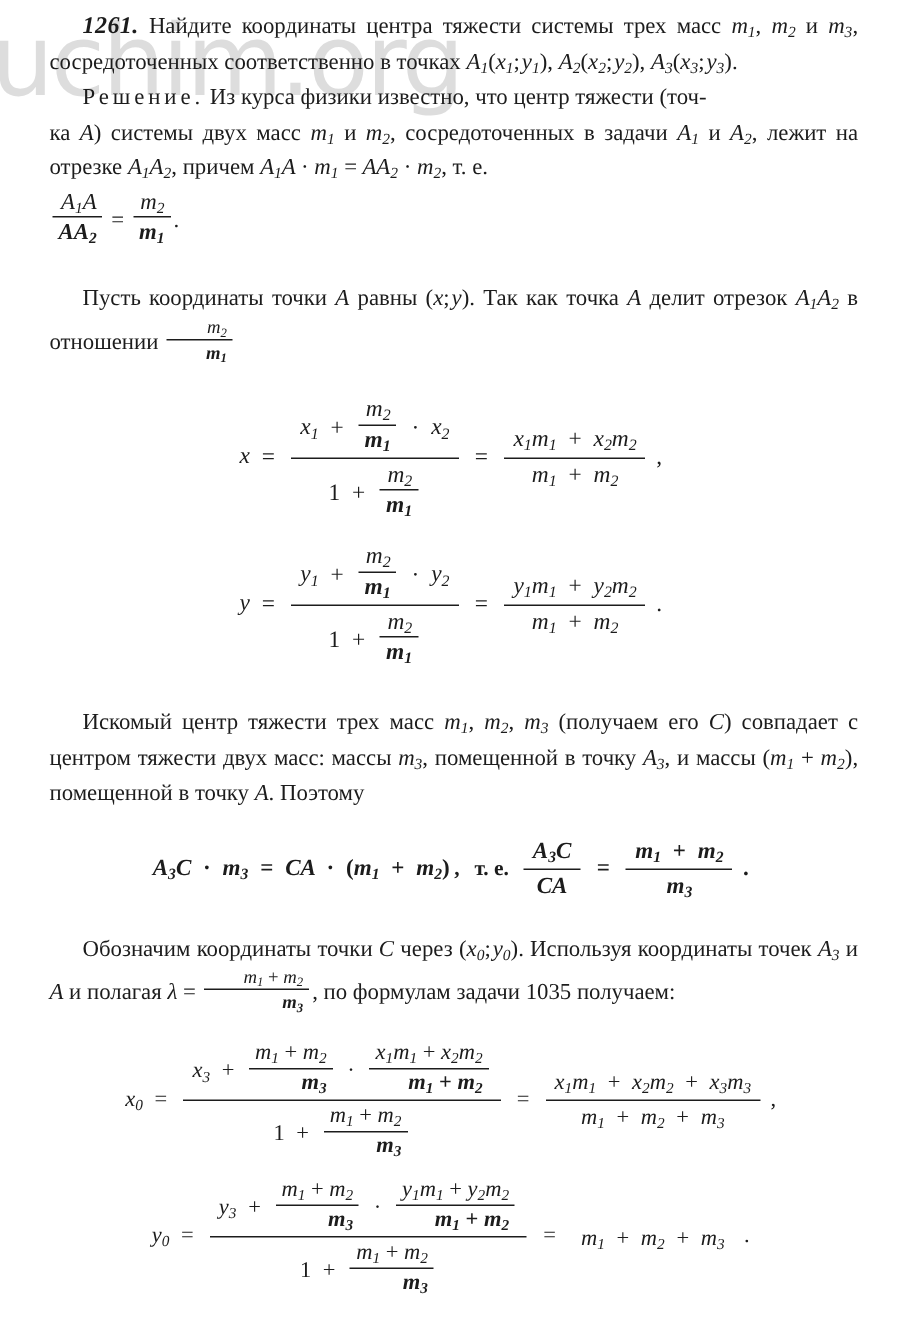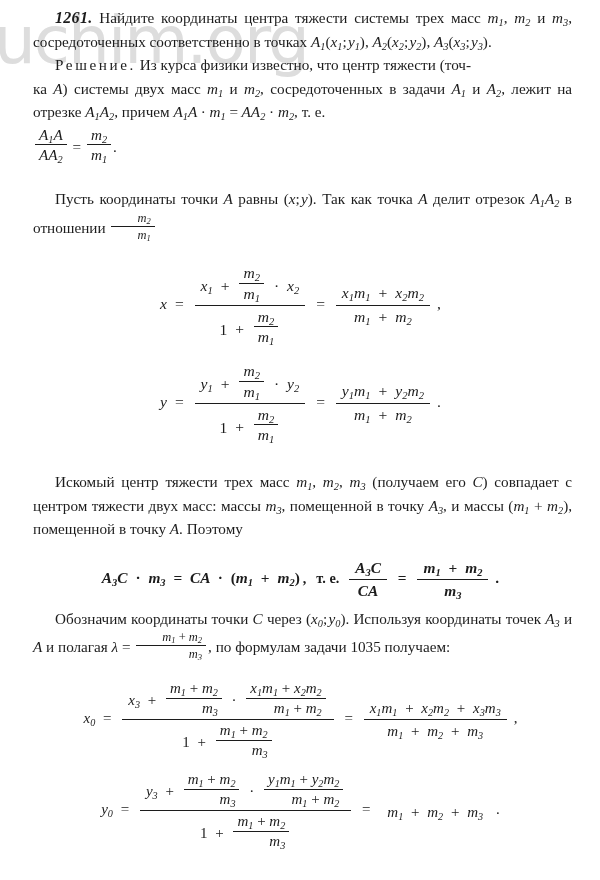--- a/index.html
+++ b/index.html
@@ -85,20 +85,21 @@
   .frac > .nu {
     display: block;
     padding: 0 4px 1px 4px;
     border-bottom: 1.1px solid #1c1c1c;
     white-space: nowrap;
   }
   .frac > .de {
     display: block;
     padding: 1px 4px 0 4px;
     white-space: nowrap;
+    font-weight: bold;
   }
   .frac.small { font-size: 0.82em; }
 
   
   .eq {
     text-align: center;
     font-size: 15.6px;
     font-style: italic;
     white-space: nowrap;
   }
@@ -265,21 +266,21 @@
       <span class="nu">A<sub>3</sub>C</span>
       <span class="de">CA</span>
     </span>
     <span class="op">=</span>
     <span class="bigfrac">
       <span class="nu">m<sub>1</sub> <span class="op">+</span> m<sub>2</sub></span>
       <span class="de">m<sub>3</sub></span>
     </span><span class="op">.</span>
   </div>
 
-  <p class="para indent" style="margin-top:6px;">
+  <p class="para indent" style="margin-top:20px;">
     <span>Обозначим координаты точки</span>
     <span class="m">C</span>
     <span>через</span>
     <span class="m"><span class="up">(</span>x<sub>0</sub><span class="up">;</span> y<sub>0</sub><span class="up">)</span></span><span>. Используя координаты точек</span>
     <span class="m">A<sub>3</sub></span>
     <span>и</span>
     <span class="m">A</span>
     <span>и полагая</span>
     <span class="m">λ</span>
     <span class="up">=</span>

